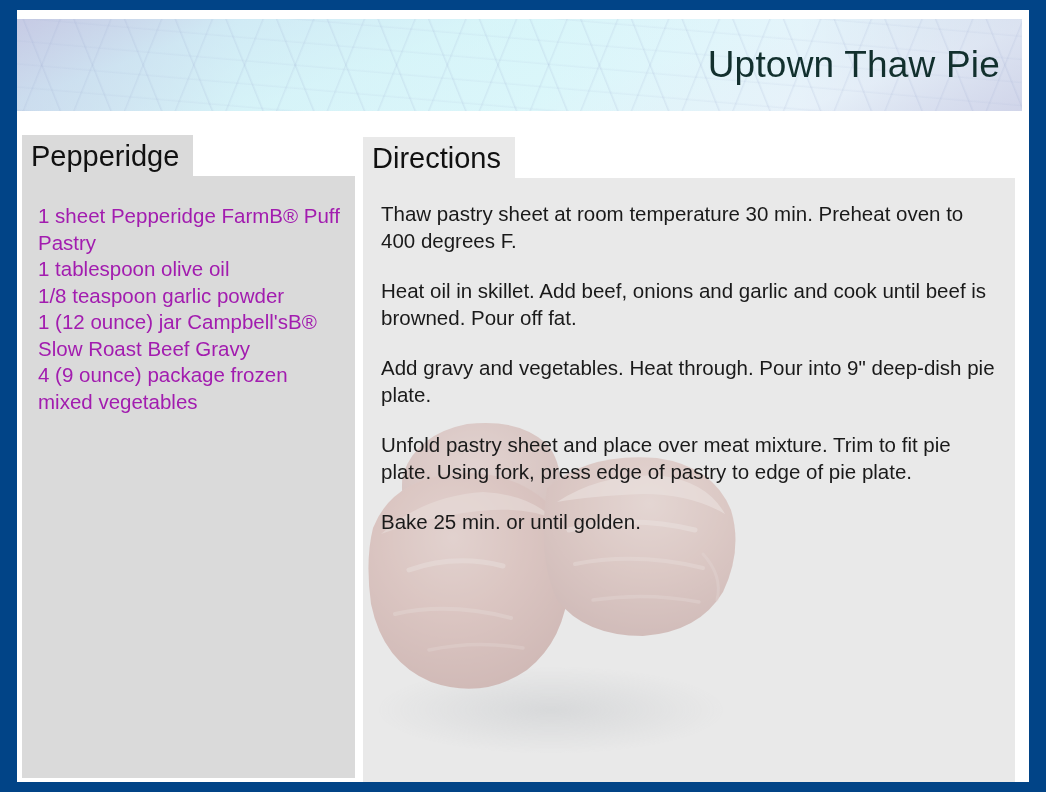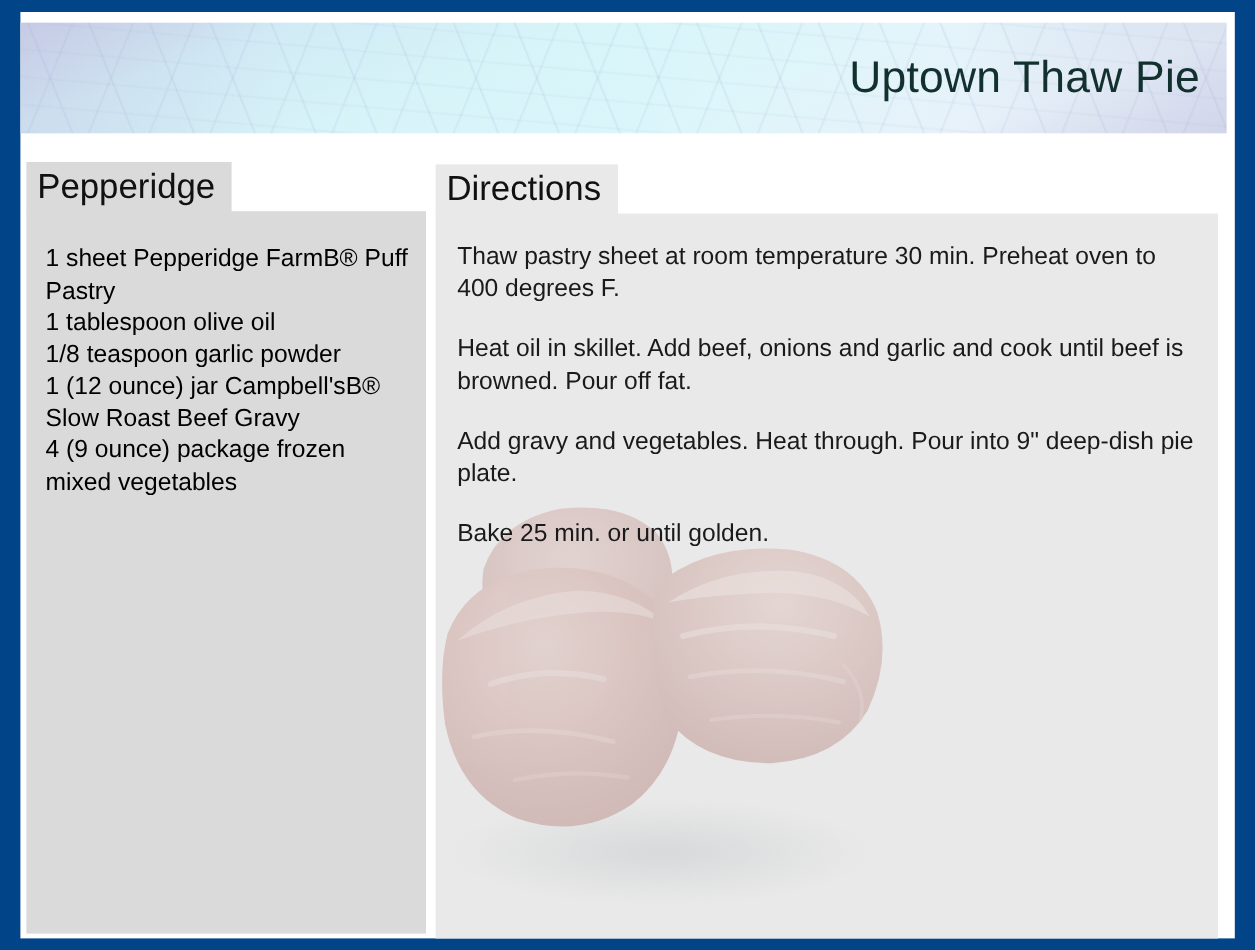--- a/index.html
+++ b/index.html
@@ -129,21 +129,21 @@
 
   
   #ingredients-list {
     position: relative;
     z-index: 3;
     margin: 0;
     padding: 27px 8px 0 16px;
     list-style: none;
     font-size: 20.5px;
     line-height: 26.5px;
-    color: #000000;
+    color: #a21caf;
   }
   #ingredients-list li { margin: 0; padding: 0; }
 
   
   #directions-body {
     position: relative;
     z-index: 3;
     padding: 22px 14px 0 18px;
     font-size: 20.5px;
     line-height: 27px;
@@ -250,20 +250,21 @@
         <path d="M218 152 Q278 136 344 152" stroke="#eed9d3" stroke-width="5" fill="none" opacity="0.5" stroke-linecap="round"></path>
         <path d="M224 186 Q286 174 352 190" stroke="#e7cdc6" stroke-width="4" fill="none" opacity="0.42" stroke-linecap="round"></path>
         <path d="M242 222 Q296 214 348 224" stroke="#e2c6bf" stroke-width="3.5" fill="none" opacity="0.35" stroke-linecap="round"></path>
         <path d="M352 176 Q372 198 366 222" stroke="#d9bab3" stroke-width="3" fill="none" opacity="0.4" stroke-linecap="round"></path>
       </svg>
 
       <div id="directions-body">
         <p>Thaw pastry sheet at room temperature 30 min. Preheat oven to 400 degrees F.</p>
         <p>Heat oil in skillet. Add beef, onions and garlic and cook until beef is browned. Pour off fat.</p>
         <p>Add gravy and vegetables. Heat through. Pour into 9" deep-dish pie plate.</p>
+        <p>Unfold pastry sheet and place over meat mixture. Trim to fit pie plate. Using fork, press edge of pastry to edge of pie plate.</p>
         <p>Bake 25 min. or until golden.</p>
       </div>
 
       <svg id="chef-logo" viewBox="0 0 122 122">
 
         <circle cx="61" cy="66" r="46" fill="none" stroke="#9a7a68" stroke-width="9"></circle>
 
         <path d="M34 112 Q32 80 47 70 Q61 64 75 70 Q90 80 88 112 Z" fill="#fbf8f2" stroke="#c9b9a4" stroke-width="1.6"></path>
 
         <circle cx="61" cy="80" r="1.7" fill="#d8c9b4"></circle>

